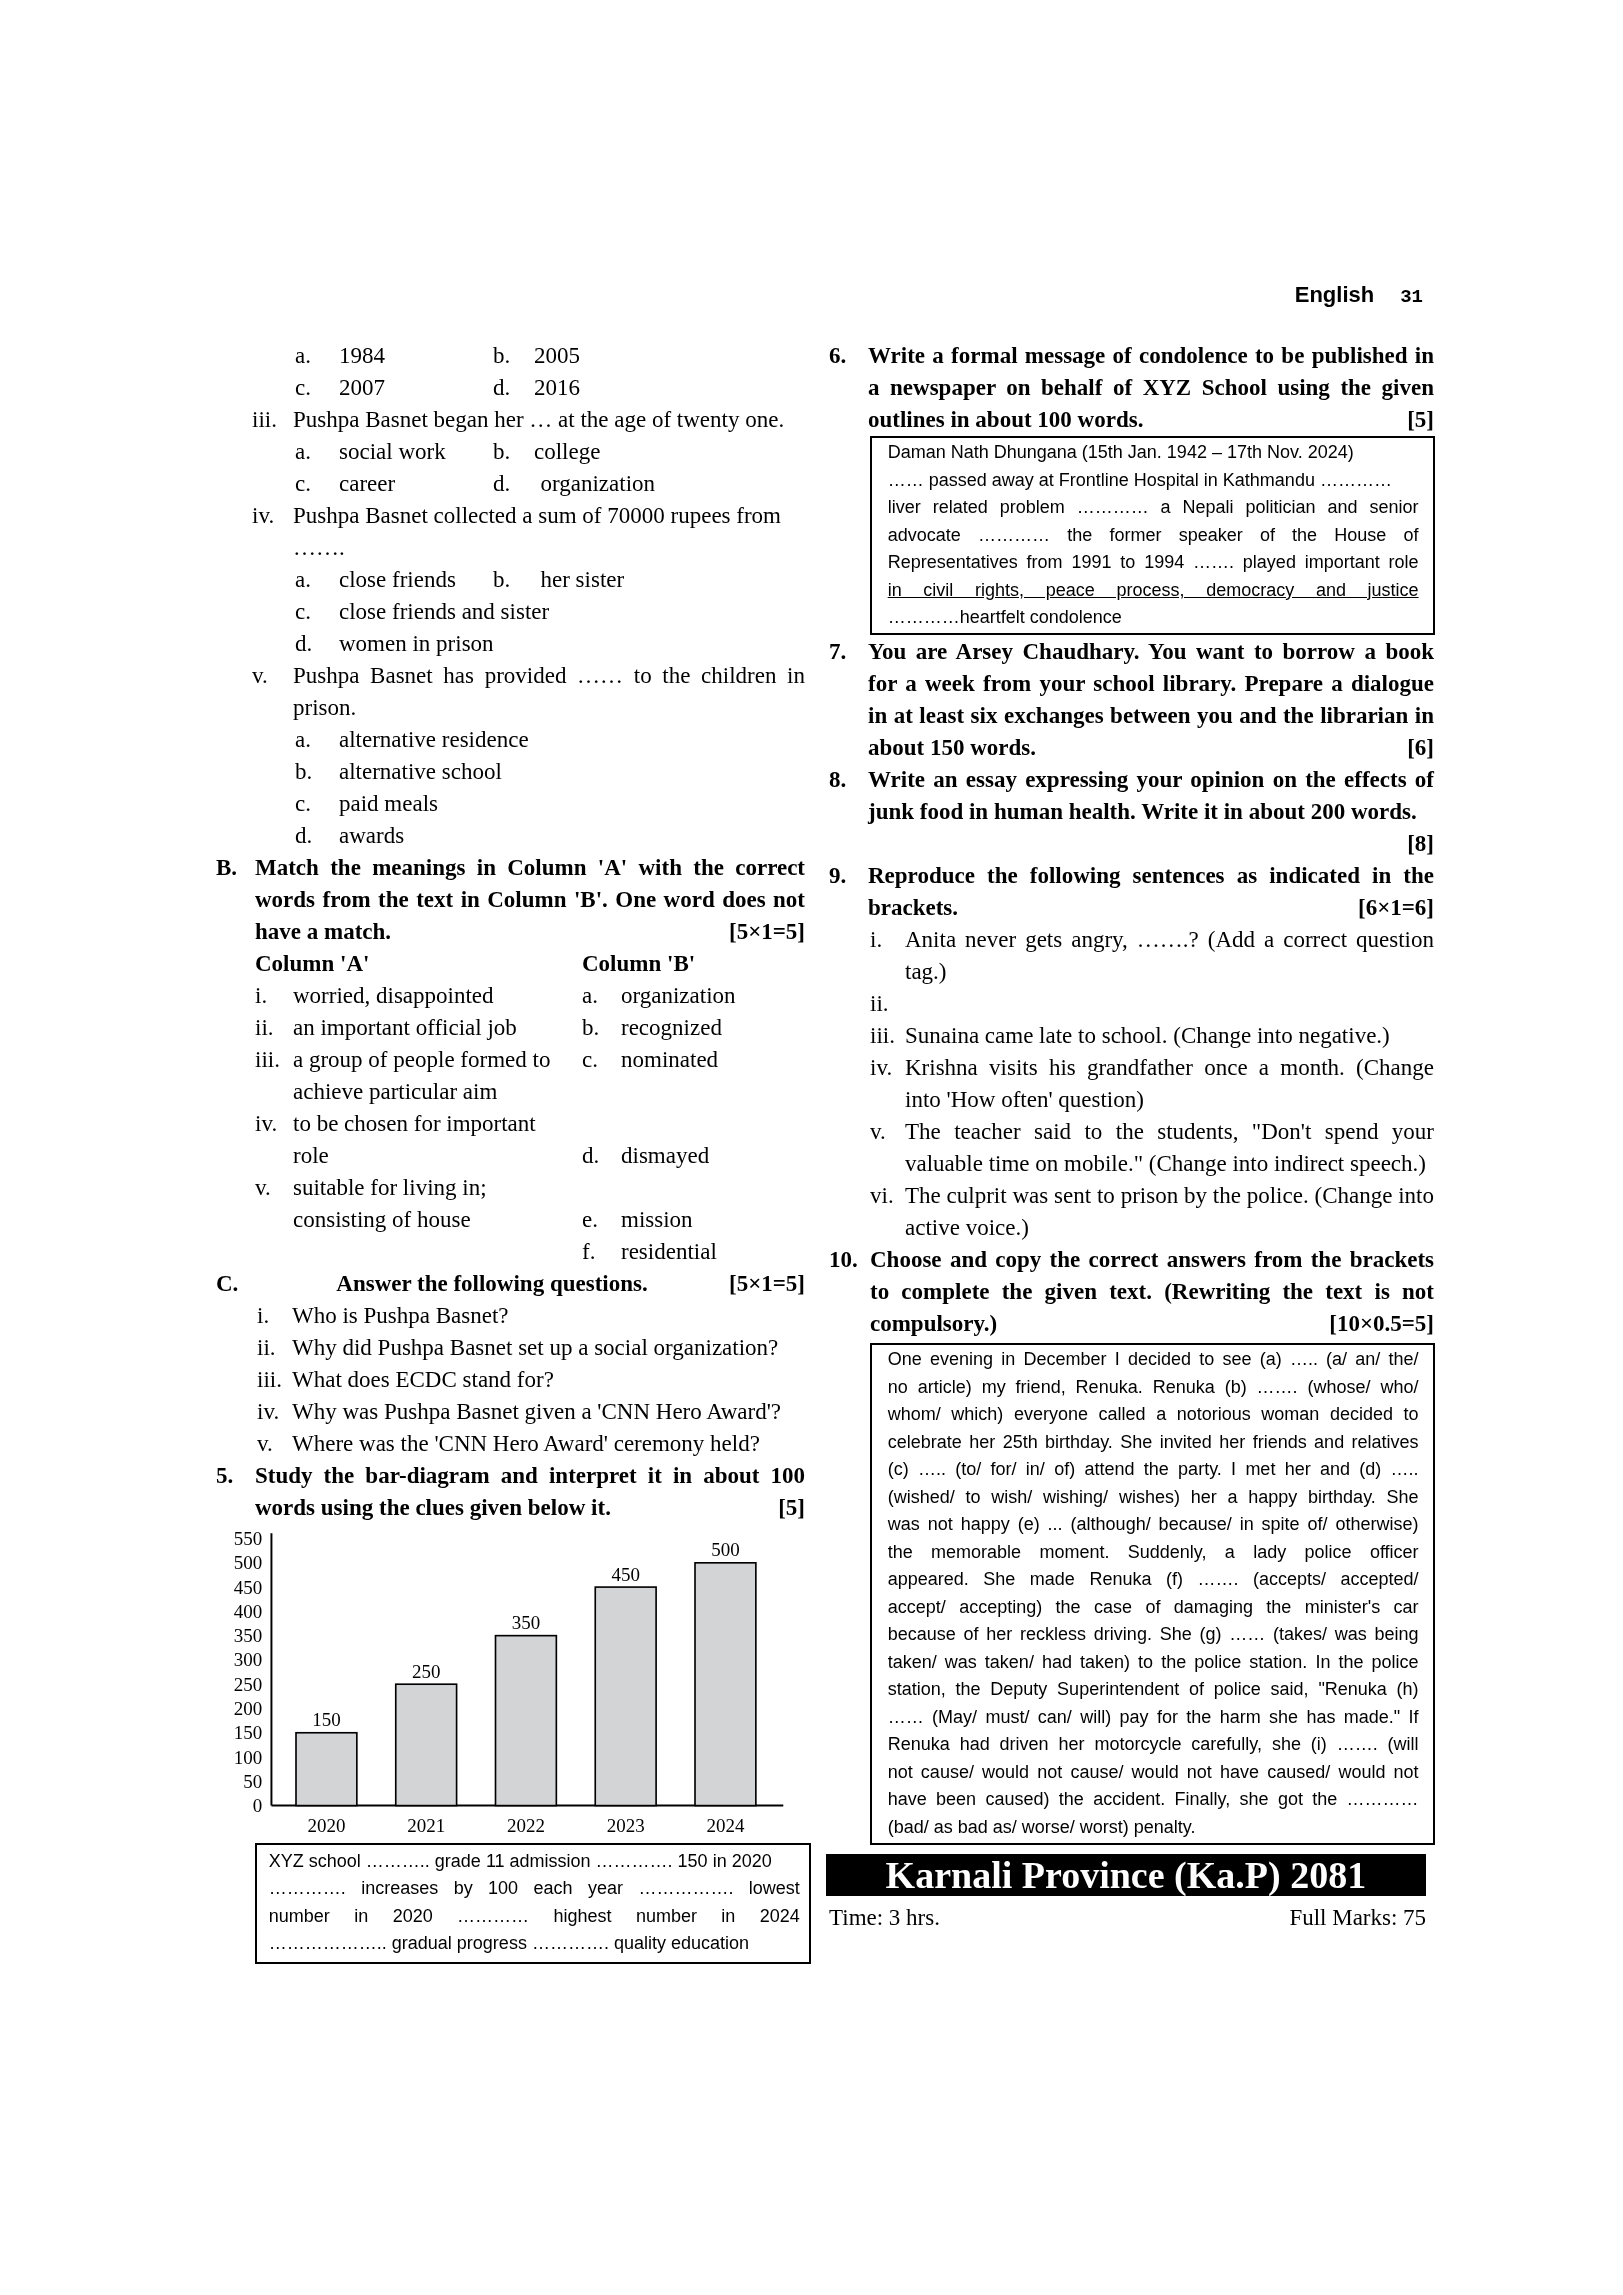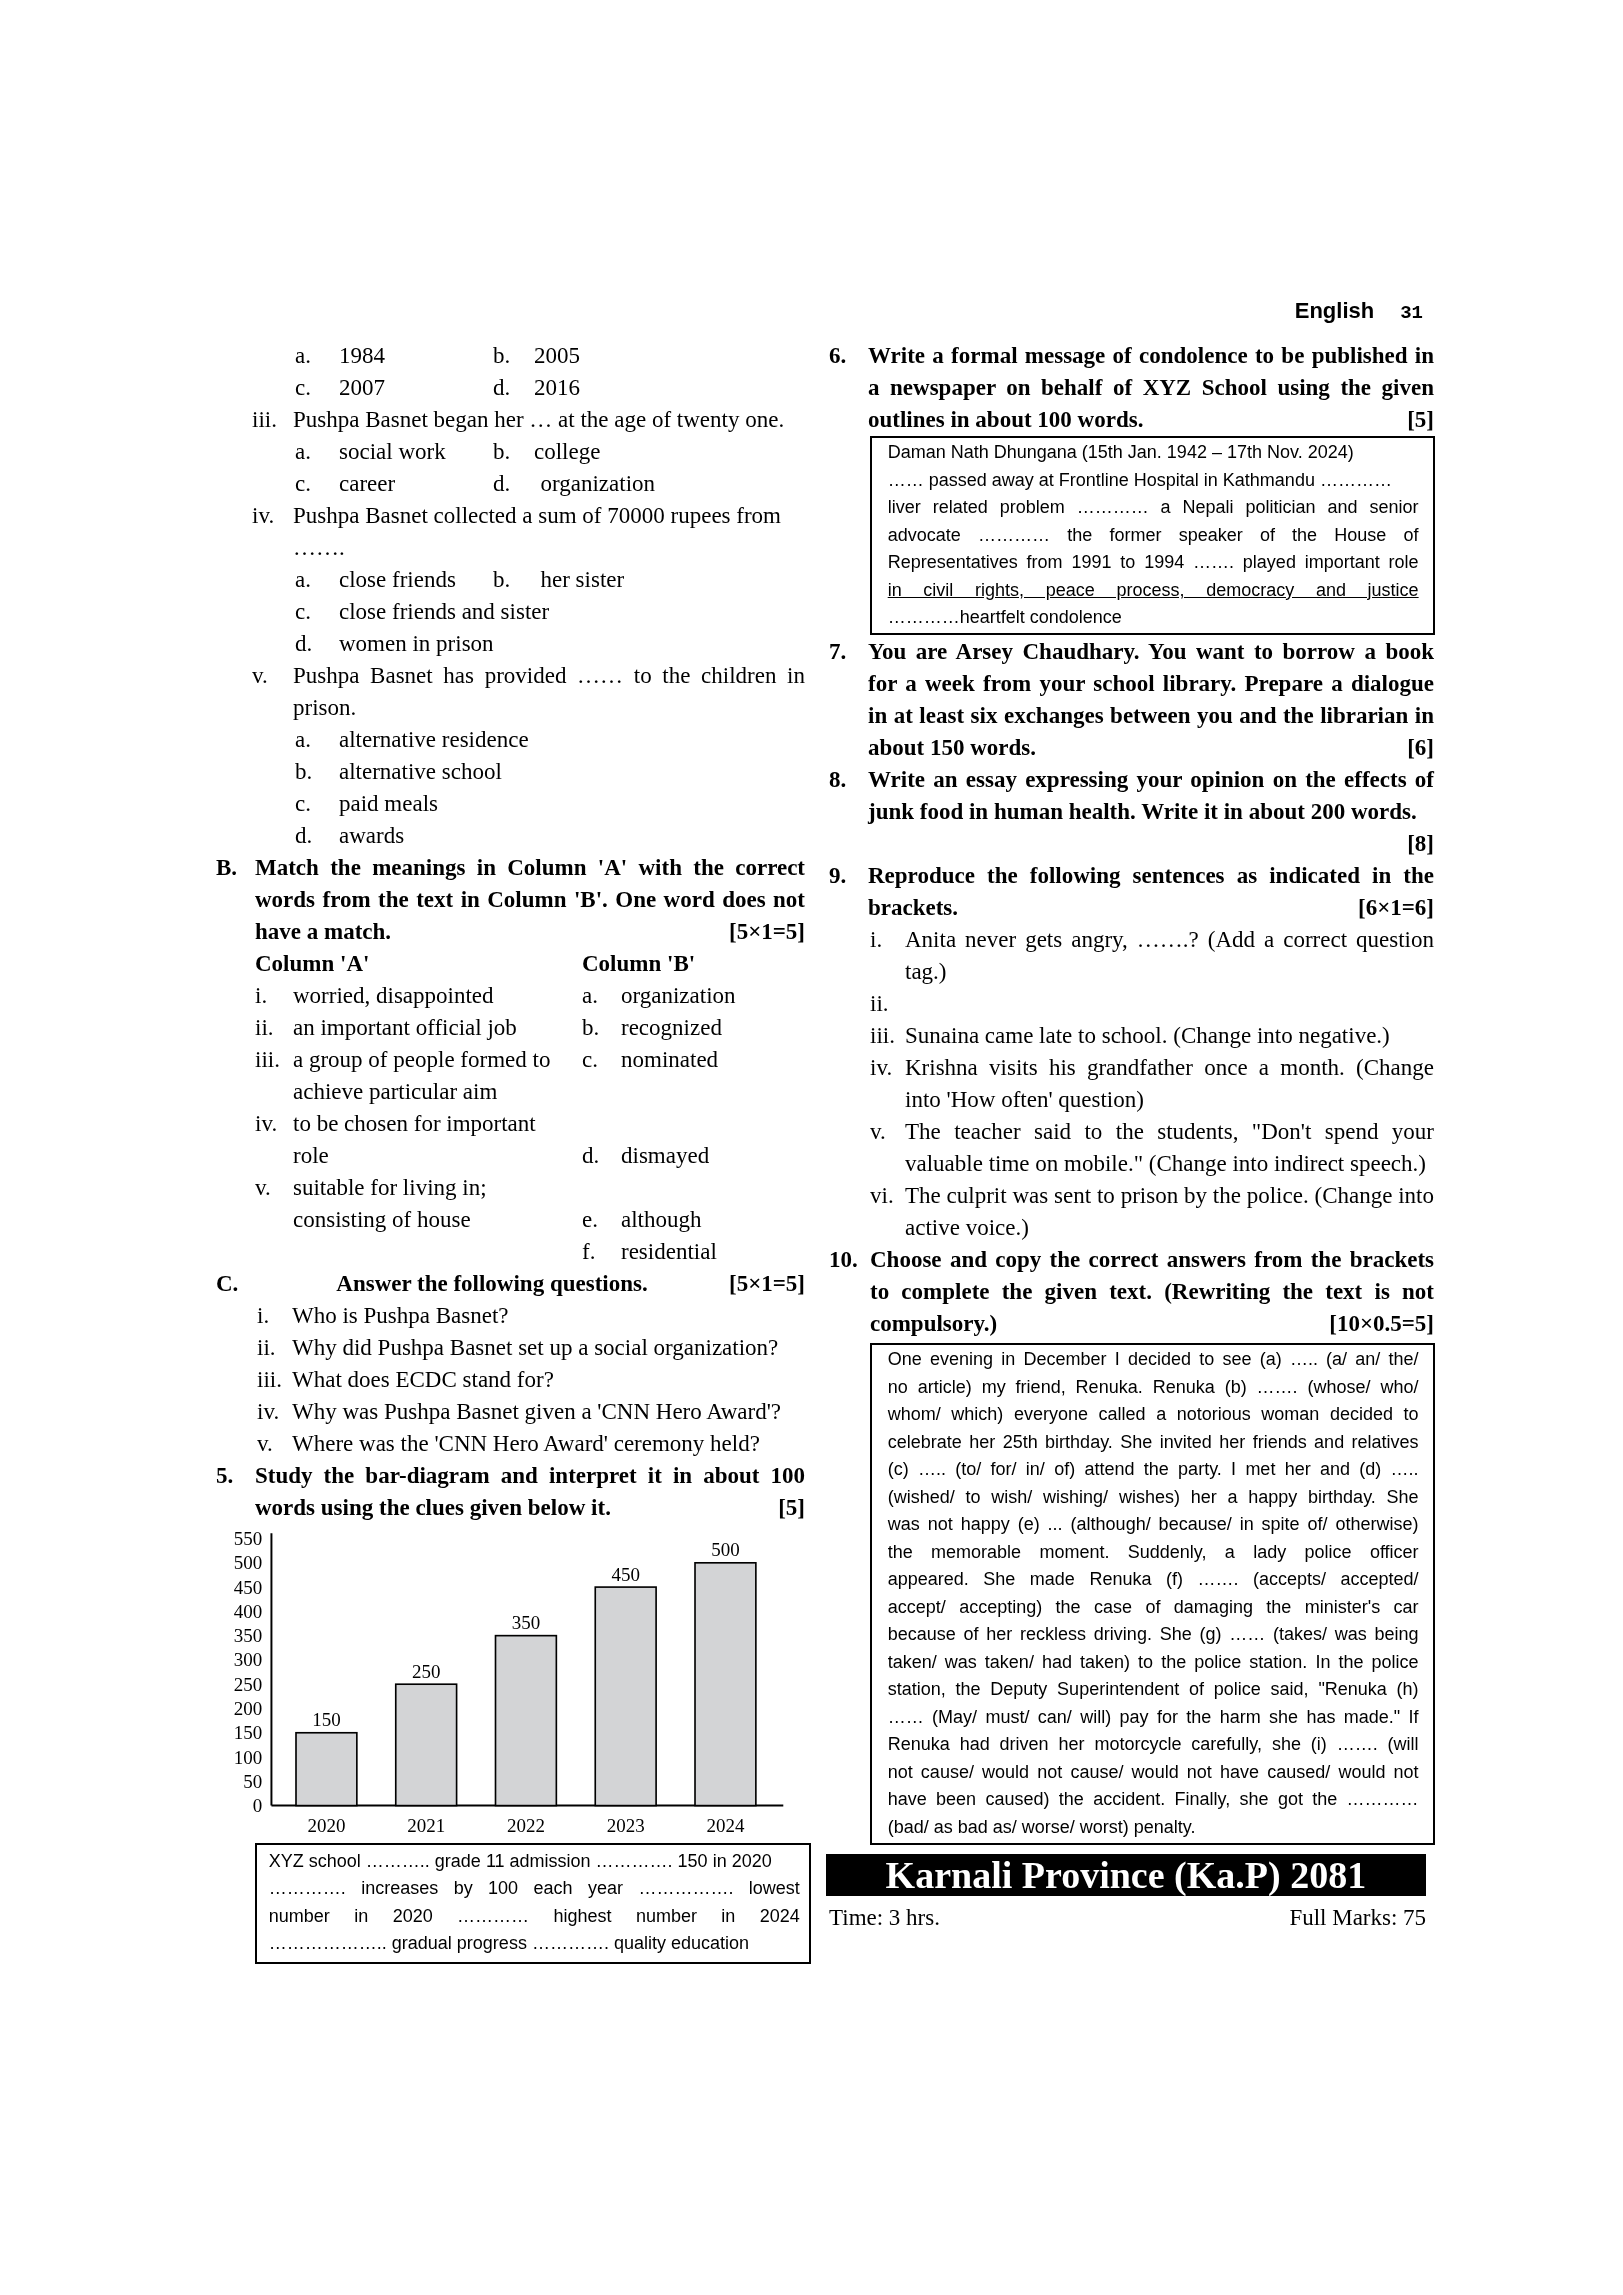--- a/index.html
+++ b/index.html
@@ -1,18 +1,18 @@
 <!DOCTYPE html>
 <html style="font-size:10.5px"><head>
 <meta charset="utf-8">
 <style>
   html, body { margin:0; padding:0; background:#ffffff; }
   body { width:1623px; height:2295px; position:relative; overflow:hidden; color:#000;
          font-family:"Liberation Serif", serif; }
-  .hdr { position:absolute; top:298px; right:200px; font-family:"Liberation Sans", sans-serif;
+  .hdr { position:absolute; top:282px; right:200px; font-family:"Liberation Sans", sans-serif;
          font-weight:bold; font-size:22px; display:flex; gap:26px; align-items:baseline; }
   .hdr .pg { font-size:19px;font-family:Liberation Mono, monospace; }
   .col { position:absolute; top:340px; font-size:23px; line-height:32px; }
   .col.left { left:216px; width:589px; }
   .col.right { left:829px; width:605px; }
   .row { display:flex; position:relative; }
   .qnum { width:39px; flex:none; font-weight:bold; }
   .qnum.wide { width:41px; }
   .b { font-weight:bold;text-align:center; }
   .just { text-align:justify; }
@@ -211,21 +211,21 @@
             <span></span>
           </div>
         </div>
         <div class="mrow">
           <div class="a">
             <span class="r"></span>
             <span>consisting of house</span>
           </div>
           <div class="bb">
             <span class="r">e.</span>
-            <span>although</span>
+            <span>mission</span>
           </div>
         </div>
         <div class="mrow">
           <div class="a">
             <span class="r"></span>
             <span></span>
           </div>
           <div class="bb">
             <span class="r">f.</span>
             <span>residential</span>

